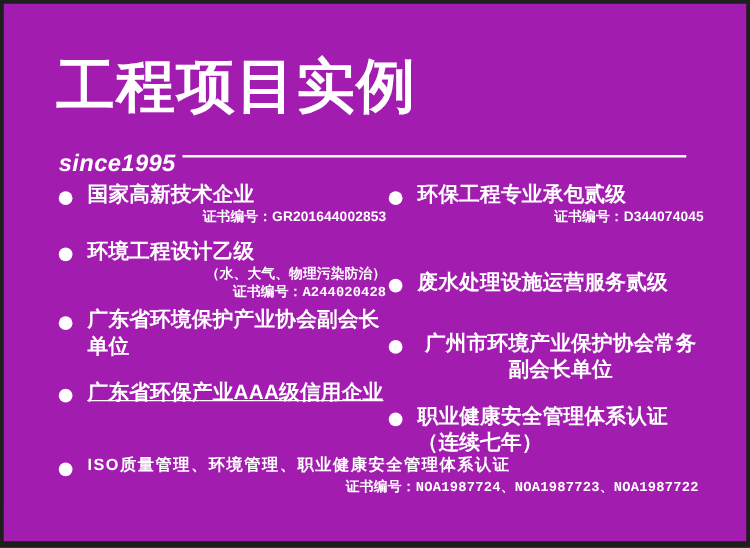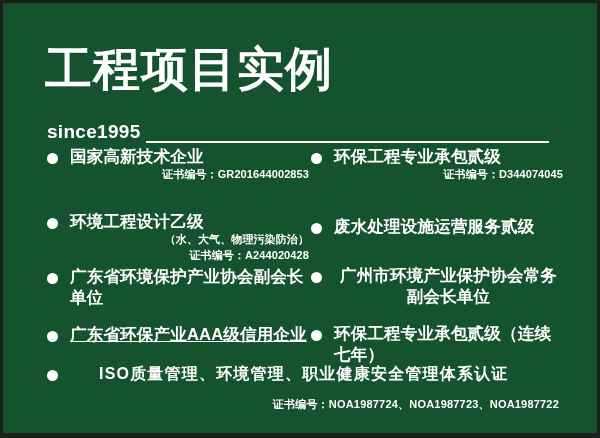--- a/index.html
+++ b/index.html
@@ -4,21 +4,21 @@
 <style>
   html, body {
     margin: 0;
     padding: 0;
     background: #2b2b2b;
   }
   #poster {
     position: relative;
     width: 600px;
     height: 438px;
-    background: #14532d;
+    background: #a21caf;
     box-sizing: border-box;
     border-top: 3px solid #1d1f1d;
     border-left: 3px solid #1d1f1d;
     border-right: 3px solid #1d1f1d;
     border-bottom: 5px solid #1d1f1d;
     overflow: hidden;
     font-family: "Liberation Sans", "DejaVu Sans", sans-serif;
     color: #ffffff;
   }
 
@@ -34,21 +34,22 @@
     color: #ffffff;
     white-space: nowrap;
   }
   .since-row {
     position: absolute;
     left: 44px;
     top: 118px;
     width: 502px;
     height: 22px;
     display: flex;
-    align-items: flex-end;
+    align-items: flex-start;
+    font-style: italic;
   }
   .since-text {
     font-size: 19px;
     font-weight: 700;
     letter-spacing: 0.3px;
     color: #ffffff;
     white-space: nowrap;
   }
   .since-rule {
     flex: 1 1 auto;
@@ -95,53 +96,53 @@
   }
   .item-sub {
     font-size: 11px;
     font-weight: 700;
     line-height: 1.45;
     letter-spacing: 0.1px;
     color: #ffffff;
     padding-left: 14px;
     text-align: right;
   }
-  .item-sub.indent2 { padding-left: 30px; }
+  .item-sub.indent2 { padding-left: 30px; font-family: Liberation Mono, monospace; }
 
   
   .row1 { margin-top: 0px; }
-  .row2 { margin-top: 28px; }
+  .row2 { margin-top: 8px; }
   .row3 { }
   .row4 { margin-top: 16px; text-decoration: underline; }
 
   .r-row1 { margin-top: 0px; }
   .r-row2 { margin-top: 33px; }
   .r-row3 { margin-top: 28px; text-align: center; }
   .r-row4 { margin-top: 16px; }
 
   
   .item-wide {
     position: absolute;
     left: 44px;
     top: 362px;
     width: 512px;
     padding-left: 23px;
     box-sizing: border-box;
   }
   .item-wide .bullet { top: 5px; }
   .item-wide .item-title {
-    font-size: 16px;
+    font-size: 13px;
     letter-spacing: 1.2px;
     line-height: 1.15;
-    margin-left: 29px;
   }
   .item-wide .item-sub {
     padding-left: 14px;
     letter-spacing: 0.2px;
-    margin-top: 14px;
+    margin-top: 4px;
+    font-family: Liberation Mono, monospace;
   }
 </style>
 </head>
 <body>
 
 <div id="poster">
 
   <div class="title">工程项目实例</div>
 
   <div class="since-row">
@@ -191,21 +192,21 @@
         <div class="item-title">废水处理设施运营服务贰级</div>
       </div>
 
       <div class="item r-row3">
         <span class="bullet"></span>
         <div class="item-title">广州市环境产业保护协会常务副会长单位</div>
       </div>
 
       <div class="item r-row4">
         <span class="bullet"></span>
-        <div class="item-title">环保工程专业承包贰级（连续七年）</div>
+        <div class="item-title">职业健康安全管理体系认证（连续七年）</div>
       </div>
 
     </div>
   </div>
 
   <div class="item-wide">
     <span class="bullet"></span>
     <div class="item-title">ISO质量管理、环境管理、职业健康安全管理体系认证</div>
     <div class="item-sub">证书编号：NOA1987724、NOA1987723、NOA1987722</div>
   </div>

